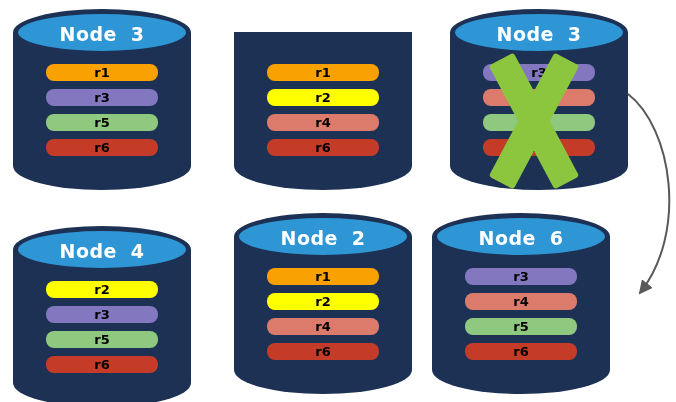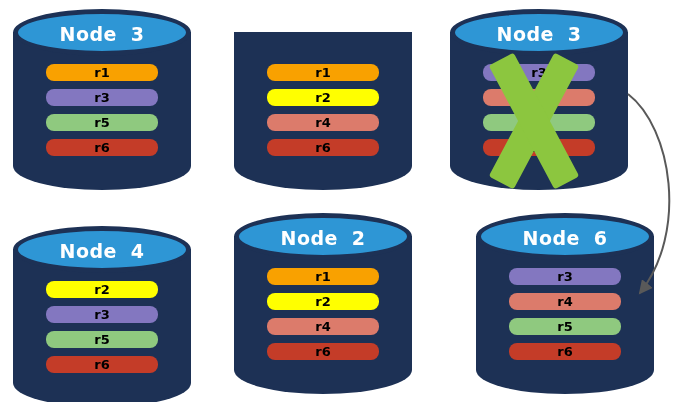--- a/index.html
+++ b/index.html
@@ -141,21 +141,21 @@
       <span class="node-title">Node 2</span>
     </div>
     <div class="bars">
       <div class="bar" style="background-color: rgb(249, 161, 0);">r1</div>
       <div class="bar" style="background-color: rgb(255, 255, 0);">r2</div>
       <div class="bar" style="background-color: rgb(220, 123, 107);">r4</div>
       <div class="bar" style="background-color: rgb(196, 60, 40);">r6</div>
     </div>
   </div>
 
-  <div class="node" style="left:476px; top:213px">
+  <div class="node" style="left:432px; top:213px">
     <div class="cyl-body" style="background-color: rgb(29, 49, 85);"></div>
     <div class="cyl-top" style="background-color: rgb(46, 150, 213); border-color: rgb(29, 49, 85);">
       <span class="node-title">Node 6</span>
     </div>
     <div class="bars">
       <div class="bar" style="background-color: rgb(131, 119, 192);">r3</div>
       <div class="bar" style="background-color: rgb(220, 123, 107);">r4</div>
       <div class="bar" style="background-color: rgb(143, 201, 127);">r5</div>
       <div class="bar" style="background-color: rgb(196, 60, 40);">r6</div>
     </div>

